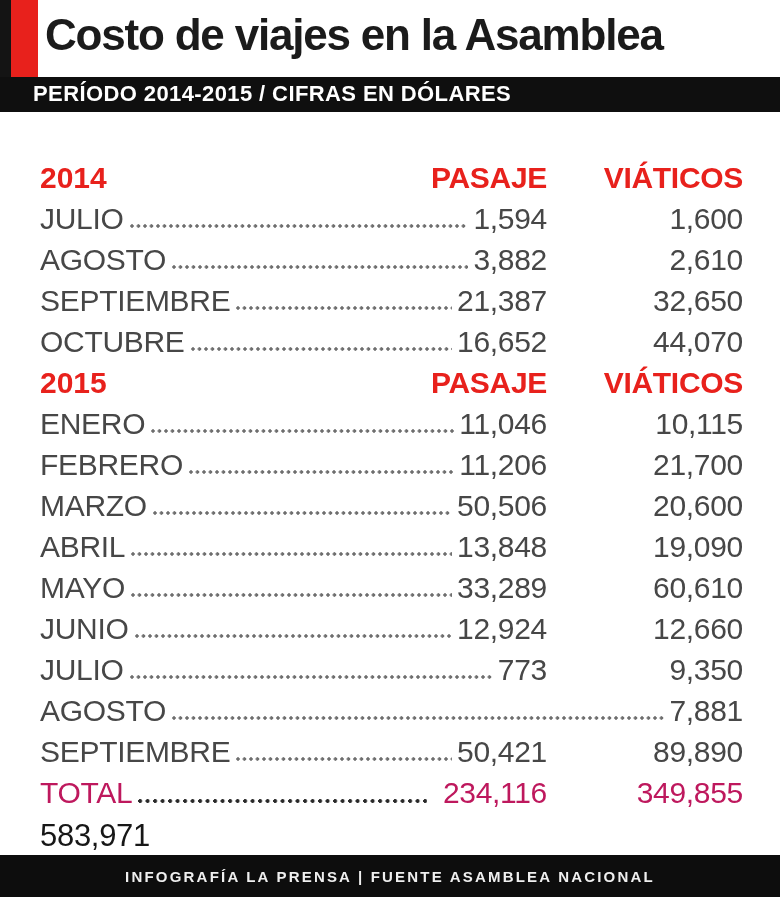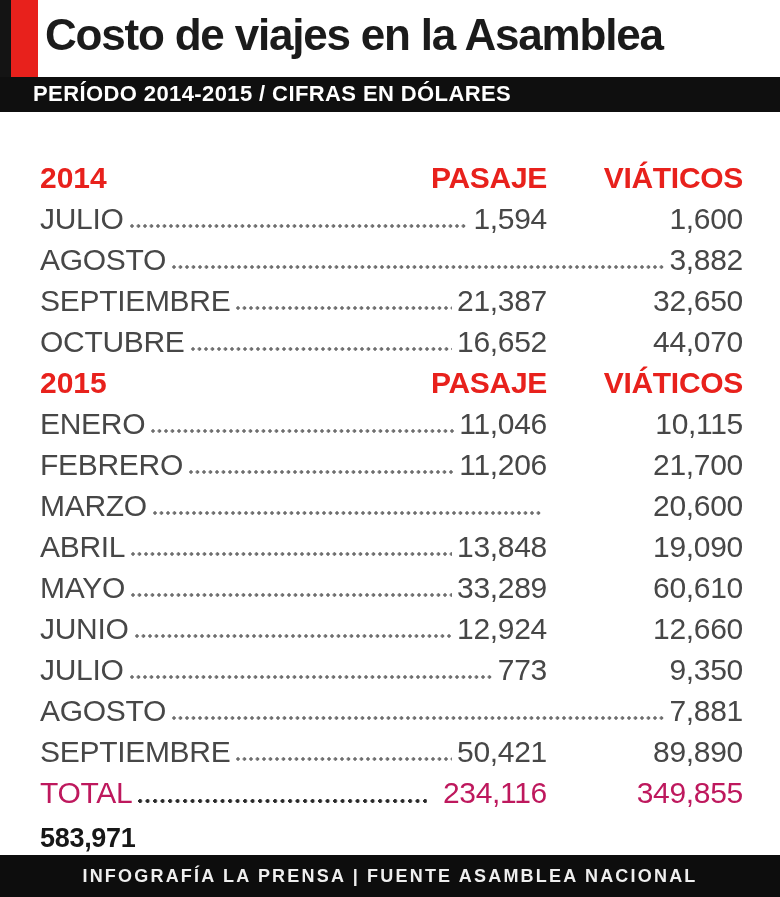--- a/index.html
+++ b/index.html
@@ -43,28 +43,28 @@
   .pasaje { white-space:nowrap; letter-spacing:-0.3px; }
   .viaticos { width:196px; text-align:right; white-space:nowrap; letter-spacing:-0.3px; }
 
   .total-row { font-weight:normal; color:#be185d; font-size:30px; }
   .total-row .leader {
     background-image:radial-gradient(circle at 2.2px 2.2px, #2a2a2a 1.8px, rgba(0,0,0,0) 2.2px);
     background-size:7.5px 4.4px; height:4.4px; margin-right:16px; margin-bottom:7px;
   }
 
   .grand-row { height:44px; display:flex; align-items:flex-end;
-    font-weight:bold; color:#171717; font-size:27px; letter-spacing:-0.3px;text-align:right; }
+    font-weight:normal; color:#171717; font-size:31px; letter-spacing:-0.3px;text-align:right; }
 
   
   .footer-bar {
     position:absolute; left:0; bottom:0; width:780px; height:42px; background:#0d0d0d;
     display:flex; align-items:center; justify-content:center;
   }
-  .credit-text { color:#efefef; font-size:18px; font-weight:bold; letter-spacing:2.2px; white-space:nowrap; }
+  .credit-text { color:#efefef; font-size:15px; font-weight:bold; letter-spacing:2.2px; white-space:nowrap; }
 </style>
 </head>
 <body>
 
 <div class="page">
 
   <div class="corner-black"></div>
   <div class="corner-red"></div>
   <div class="page-title">Costo de viajes en la Asamblea</div>
 
@@ -84,20 +84,21 @@
     <div class="line data-row">
       <div class="month">JULIO</div>
       <div class="leader"></div>
       <div class="pasaje">1,594</div>
       <div class="viaticos">1,600</div>
     </div>
     <div class="line data-row">
       <div class="month">AGOSTO</div>
       <div class="leader"></div>
       <div class="pasaje">3,882</div>
+      <div class="viaticos">2,610</div>
     </div>
     <div class="line data-row">
       <div class="month">SEPTIEMBRE</div>
       <div class="leader"></div>
       <div class="pasaje">21,387</div>
       <div class="viaticos">32,650</div>
     </div>
     <div class="line data-row">
       <div class="month">OCTUBRE</div>
       <div class="leader"></div>
@@ -120,20 +121,21 @@
     </div>
     <div class="line data-row">
       <div class="month">FEBRERO</div>
       <div class="leader"></div>
       <div class="pasaje">11,206</div>
       <div class="viaticos">21,700</div>
     </div>
     <div class="line data-row">
       <div class="month">MARZO</div>
       <div class="leader"></div>
+      <div class="pasaje">50,506</div>
       <div class="viaticos">20,600</div>
     </div>
     <div class="line data-row">
       <div class="month">ABRIL</div>
       <div class="leader"></div>
       <div class="pasaje">13,848</div>
       <div class="viaticos">19,090</div>
     </div>
     <div class="line data-row">
       <div class="month">MAYO</div>

